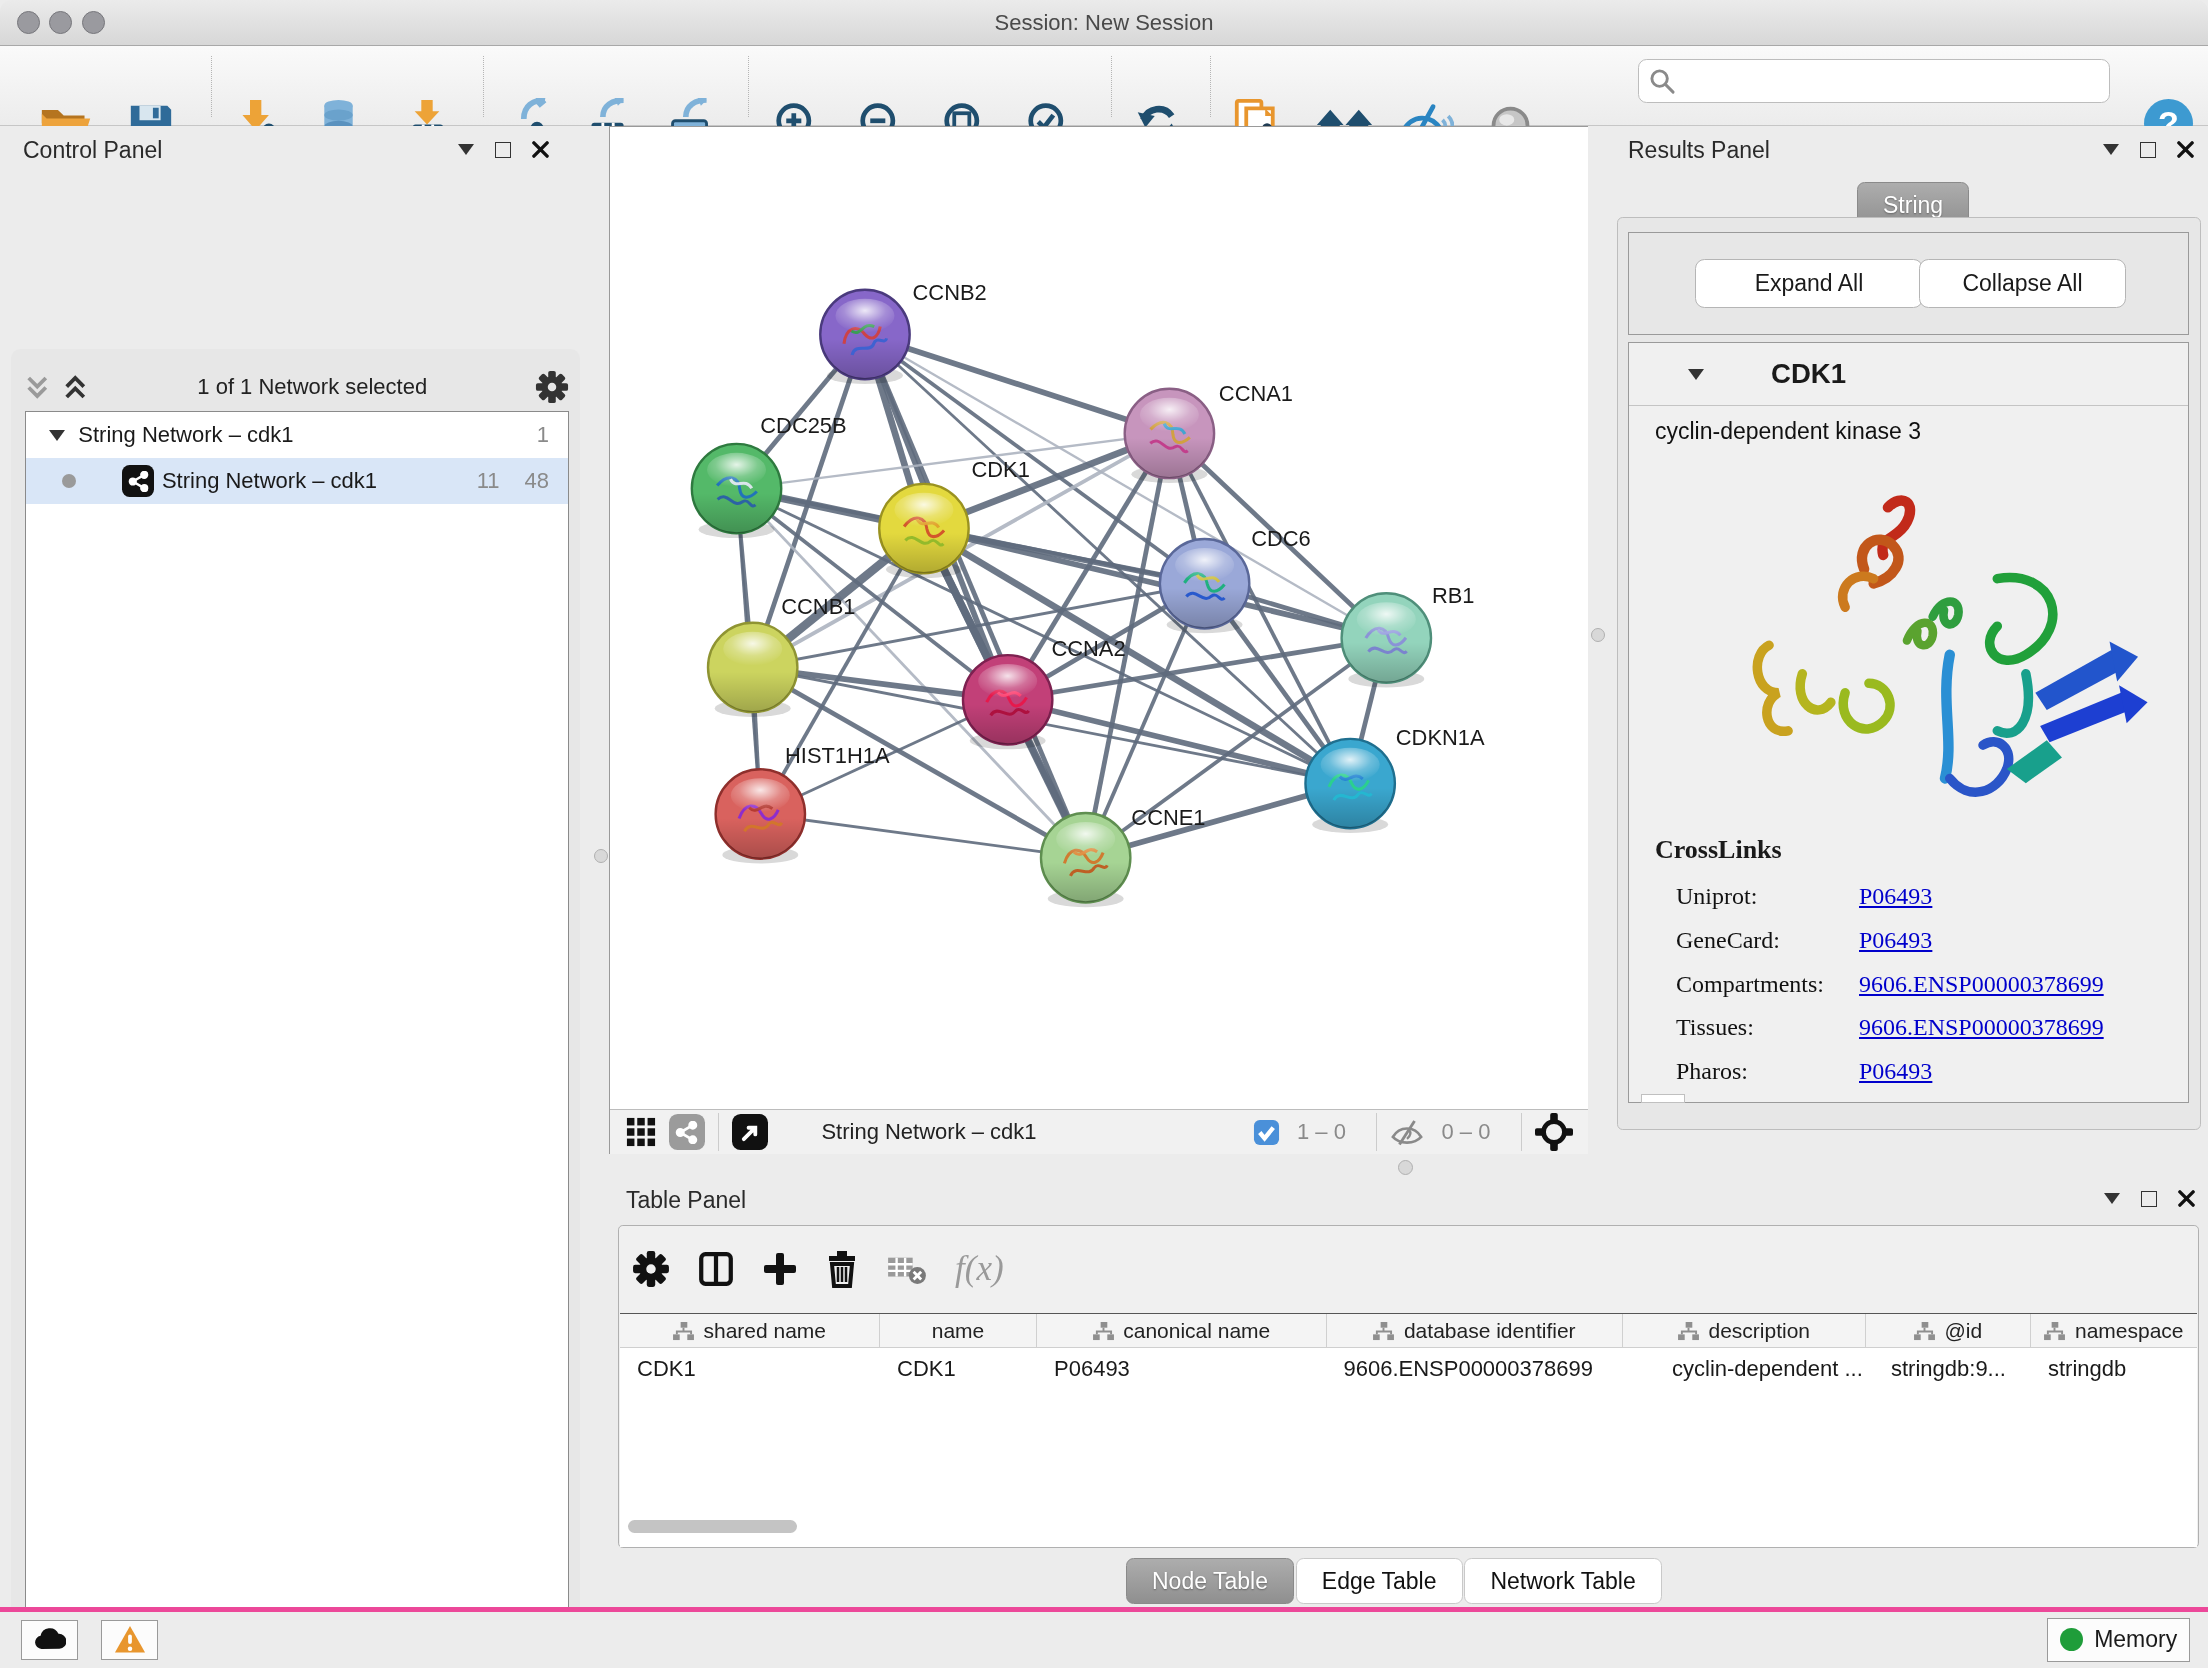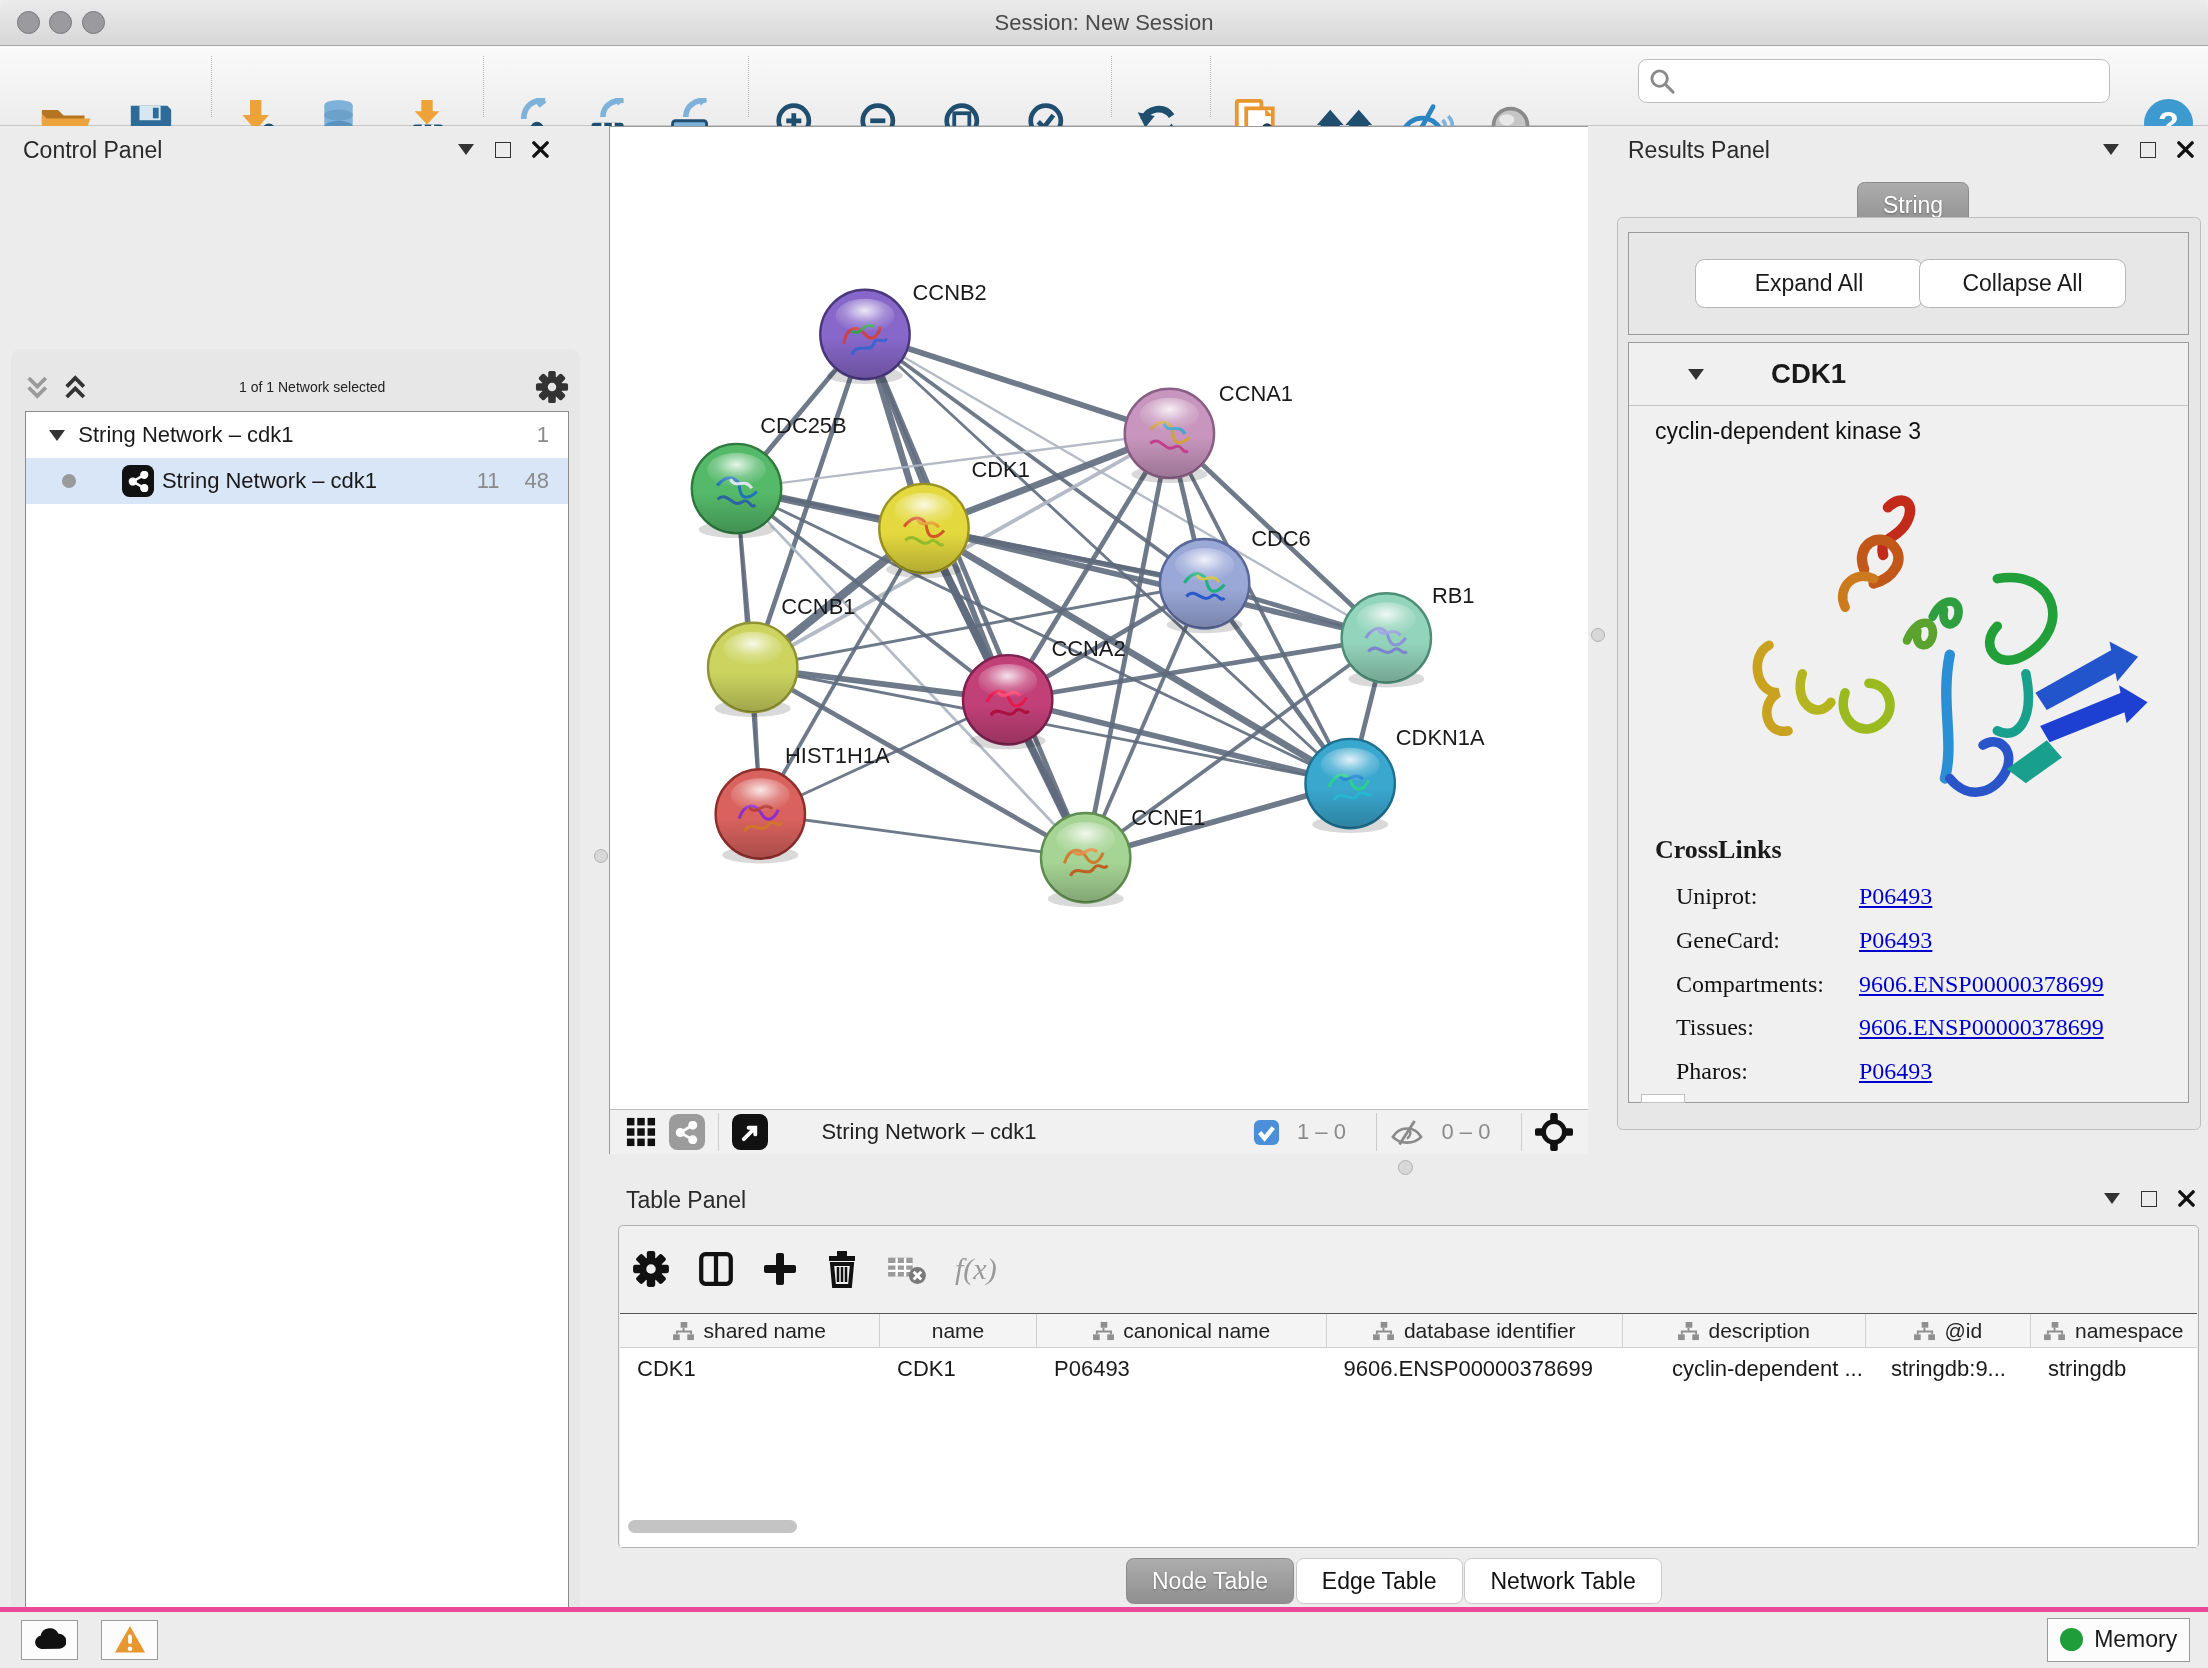--- a/index.html
+++ b/index.html
@@ -37,21 +37,21 @@
     border-radius:7.6px; font-size:23px; display:flex; align-items:center; color:#111; }
   .tab.selected { background:linear-gradient(#adadad,#8f8f8f); color:#fff;
     border-color:#8a8a8a; text-shadow:0 1px 1.9px rgba(0,0,0,.35); }
   .tabrow { position:absolute; display:flex; }
   .tabrow .tab { margin-right:1.9px; }
 
   
   #cp-body { left:11.4px; top:223px; width:569px; height:1375px; background:#e7e7e7;
     border-radius:9.5px; }
   #cp-statusrow { left:23px; top:240px; width:546px; height:42px; display:flex; align-items:center; }
-  #cp-status { flex:1; text-align:center; font-size:14px; color:#222; }
+  #cp-status { flex:1; text-align:center; font-size:22px; color:#222; }
   #cp-tree { left:25px; top:285px; width:544px; height:1301px; background:#fff;
     border:1px solid #8a8a8a; }
   .tree-row { height:46px; display:flex; align-items:center; font-size:22px; }
   .tree-row.selected { background:#d9e6f7; }
   .tree-count { color:#8a8a8a; }
   #net-badge { width:32px; height:32px; background:#111; border-radius:7.6px;
     display:flex; align-items:center; justify-content:center; margin:0 7.6px 0 0; }
 
   
   #canvas-wrap { left:609px; top:126px; width:980px; height:1028px; background:#fff;
@@ -95,21 +95,21 @@
   #tp-table { left:620px; top:1313px; width:1577px; height:234px; background:#fff;
     border-top:1.9px solid #555; overflow:hidden; }
   .tgrid { display:grid; grid-template-columns:260px 157px 290px 296px 243px 165px auto; }
   #tp-header { height:34px; background:#f4f4f4; border-bottom:1px solid #cfcfcf; }
   .th { display:flex; align-items:center; justify-content:center; gap:9.5px; font-size:21px;
     color:#222; border-right:1px solid #d0d0d0; height:34px; }
   .td { display:flex; align-items:center; font-size:22px; height:42px; padding-left:17px; }
   .td.right { justify-content:flex-end; padding-right:30px; }
   #tp-hscroll { position:absolute; left:628px; top:1520px; width:1562px; height:17px; }
   #tp-thumb { width:169px; height:13.3px; background:#c4c4c4; border-radius:6.7px; }
-  #fx-label { font-family:"Liberation Serif", serif; font-style:italic; font-size:30px; color:#9a9a9a; }
+  #fx-label { font-family:"Liberation Serif", serif; font-style:italic; font-size:35px; color:#9a9a9a; }
 
   
   #status-bar { left:0; top:1607px; width:2208px; height:71px; background:#ececec;
     border-top:5px solid #ec4899; }
   .sb-btn { position:absolute; top:7.6px; width:57px; height:40px; background:#fcfcfc;
     border:1.9px solid #9a9a9a; display:flex; align-items:center; justify-content:center; }
   #memory-btn { position:absolute; left:2047px; top:5.7px; width:143px; height:44px;
     background:#fcfcfc; border:1.9px solid #9a9a9a; display:flex; align-items:center;
     justify-content:center; gap:11.4px; font-size:23px; }
   #memory-dot { width:23px; height:23px; border-radius:50%; background:#1f9d3a; }

